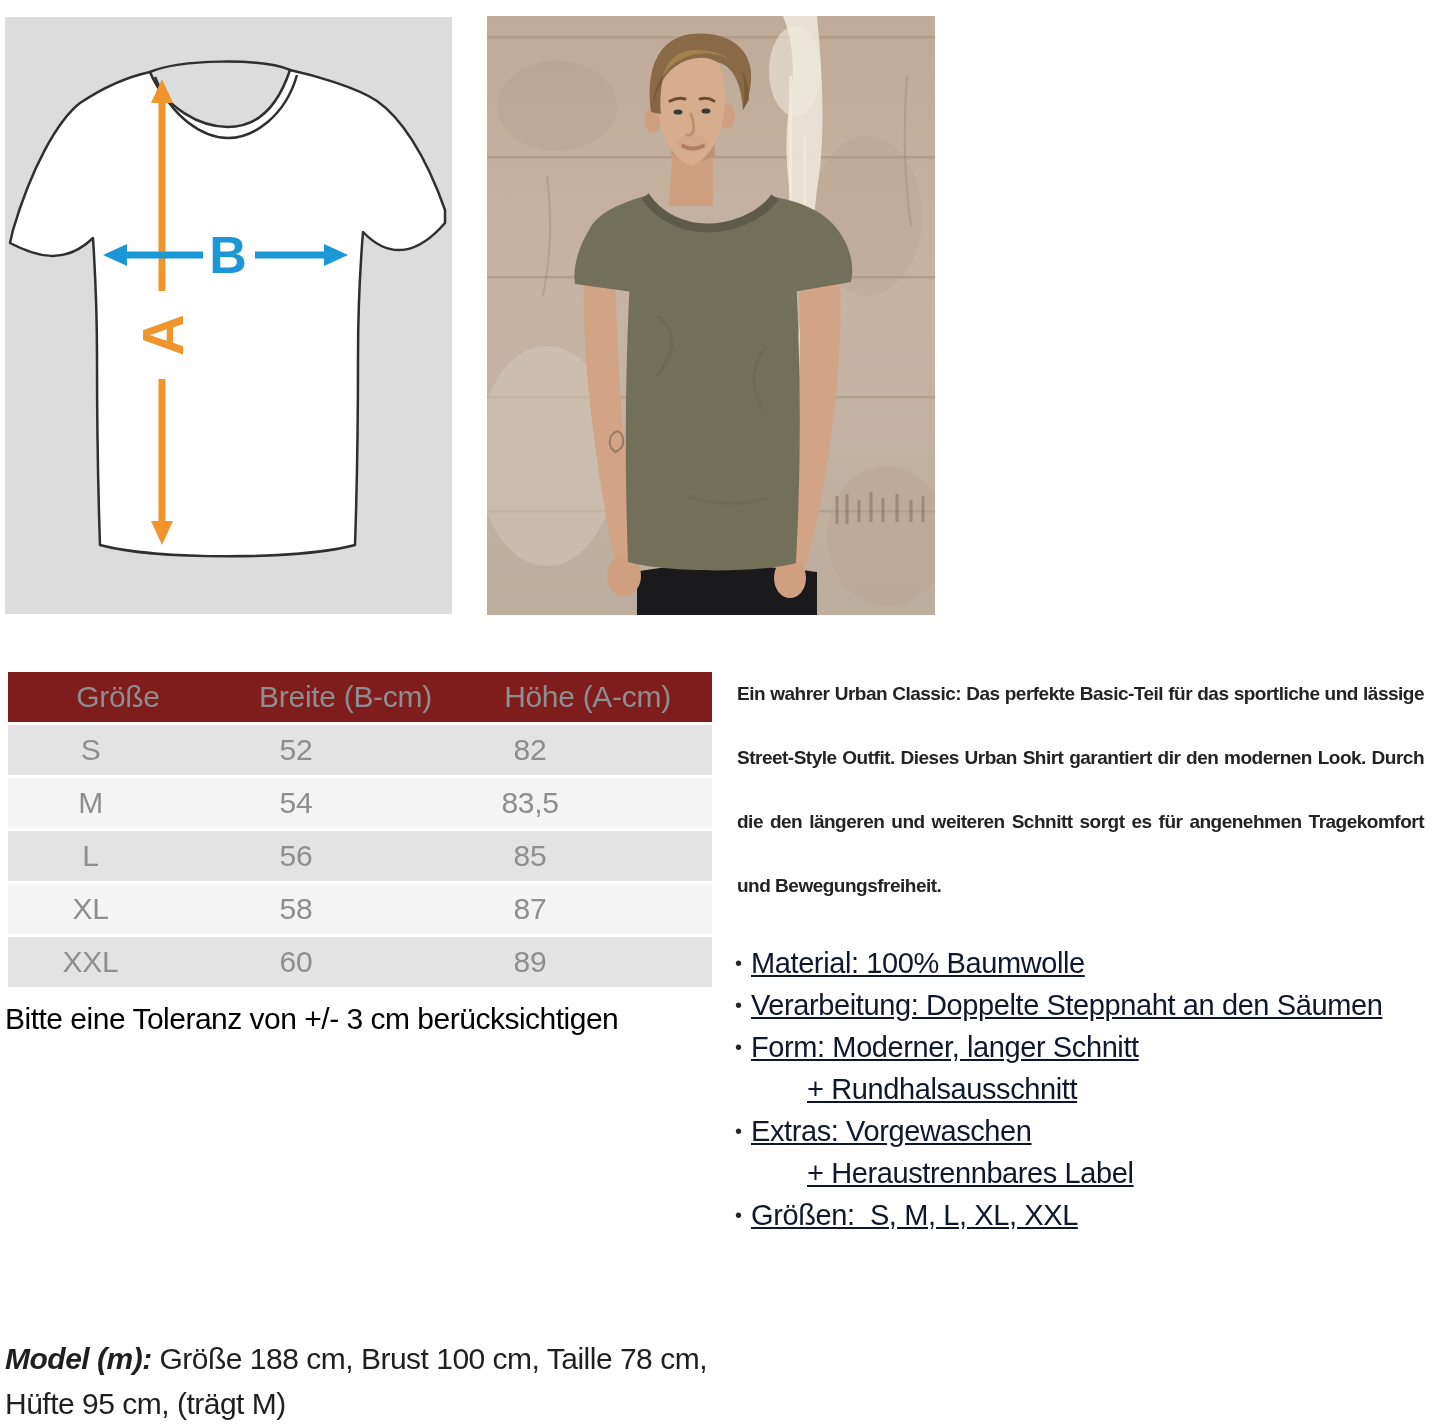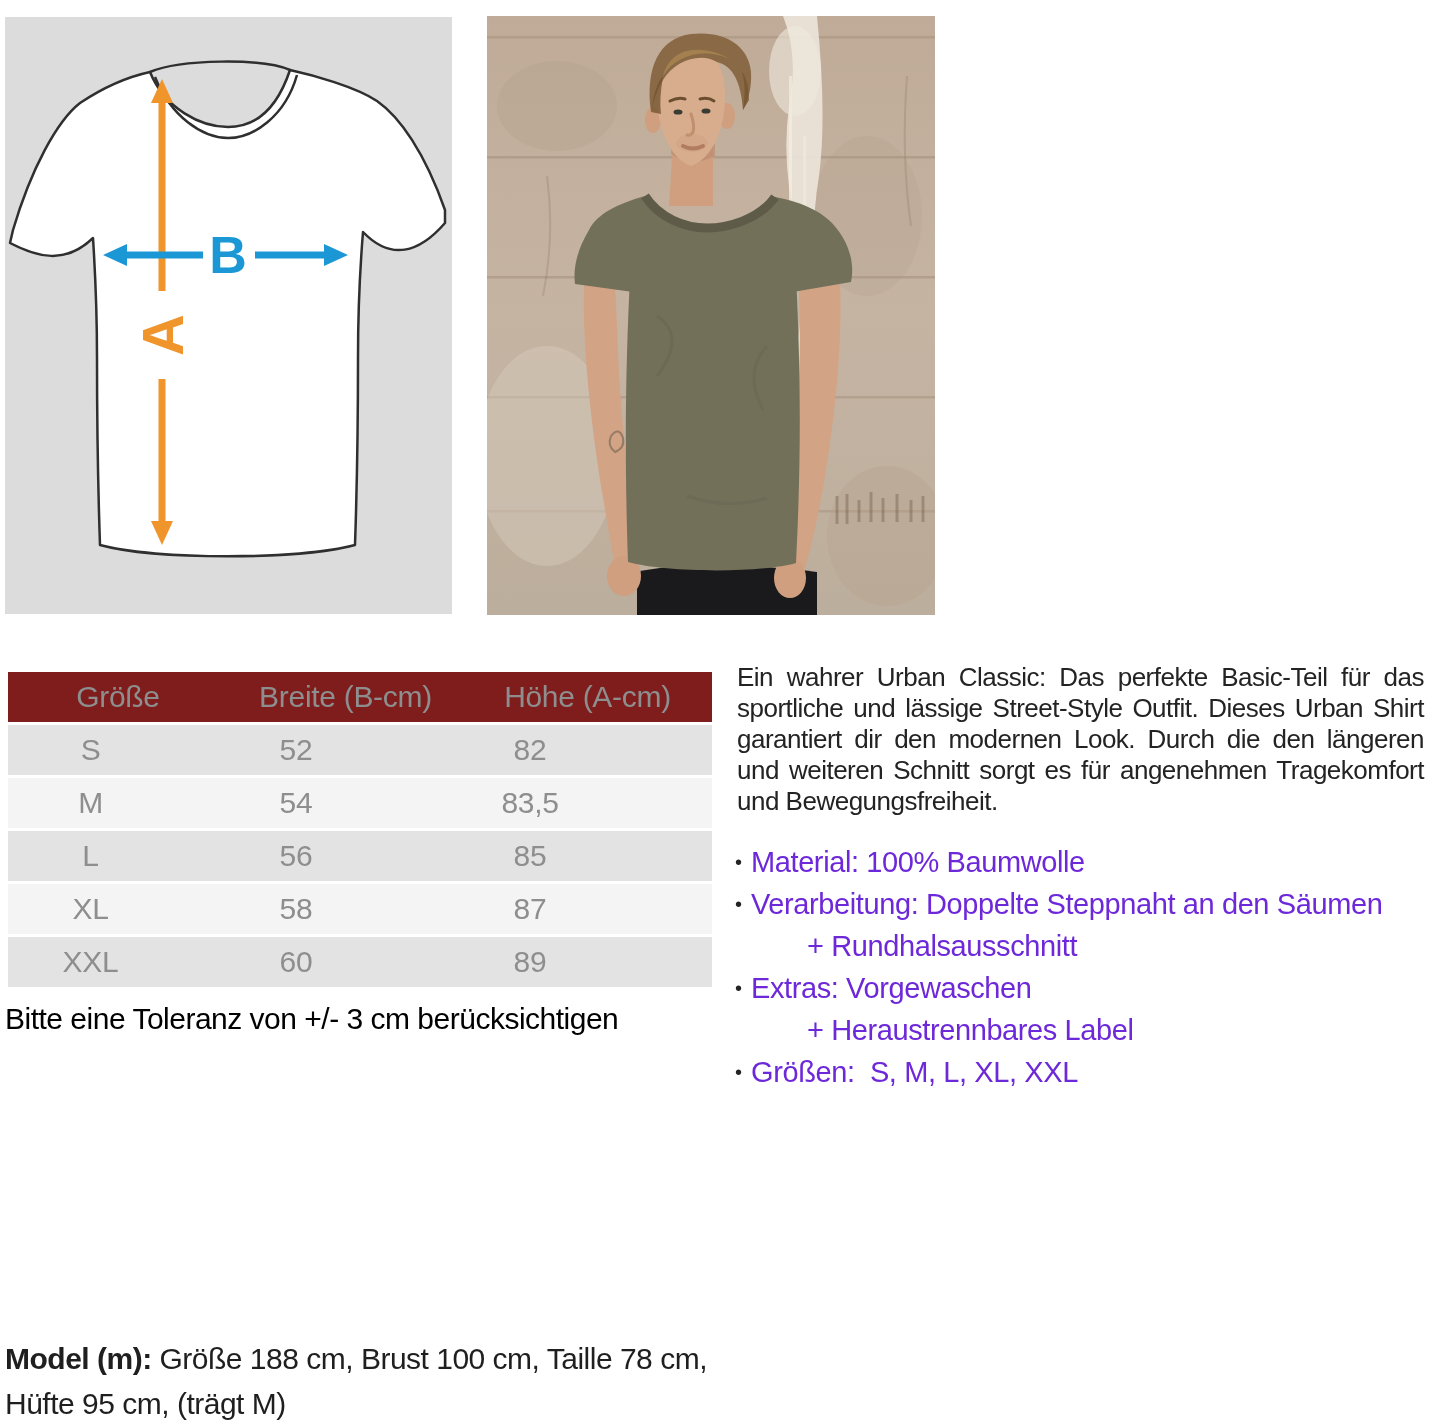--- a/index.html
+++ b/index.html
@@ -23,32 +23,32 @@
   table.size-table tr.row-dark td{background:#e3e3e3;}
   table.size-table tr.row-light td{background:#f4f4f4;}
   table.size-table td:nth-child(1){padding-right:56px;}
   table.size-table td:nth-child(2){padding-right:100px;}
   table.size-table td:nth-child(3){padding-right:116px;}
 
   .tolerance{position:absolute;left:5px;top:1002px;font-size:30px;letter-spacing:-0.5px;color:#000000;}
 
   
   .right-col{position:absolute;left:737px;top:662px;width:687px;}
-  .description{margin:0;font-size:26px;line-height:31px;letter-spacing:-0.5px;
-      text-align:justify;color:#232323;}
+  .description{margin:0;font-size:19px;line-height:64px;letter-spacing:-0.5px;
+      text-align:justify;color:#232323;font-weight:bold;}
   ul.features{margin:24px 0 0 0;padding:0;list-style:none;font-size:29px;line-height:42px;
-      letter-spacing:-0.4px;color:#6d28d9;}
+      letter-spacing:-0.4px;color:#0f172a;text-decoration:underline;}
   ul.features li{position:relative;padding-left:14px;}
   ul.features li.bulleted::before{content:"•";position:absolute;left:-2px;top:0;
       font-size:20px;line-height:42px;color:#232323;}
   ul.features li.indented{padding-left:70px;}
 
   .model-info{position:absolute;left:5px;top:1336px;width:745px;font-size:30px;
       line-height:45px;letter-spacing:-0.5px;color:#1f1f1f;}
-  .model-info b{letter-spacing:-0.5px;}
+  .model-info b{letter-spacing:-0.5px;font-style:italic;}
 </style>
 </head>
 <body>
 
 <div class="page">
 
   <div class="diagram-box">
     <svg viewBox="0 0 447 597">
 
       <g fill="#ffffff" stroke="#2f2f2f" stroke-width="2.5" stroke-linejoin="round">
@@ -241,20 +241,21 @@
     </tbody>
   </table>
 
   <div class="tolerance">Bitte eine Toleranz von +/- 3 cm berücksichtigen</div>
 
   <div class="right-col">
     <p class="description">Ein wahrer Urban Classic: Das perfekte Basic-Teil für das sportliche und lässige Street-Style Outfit. Dieses Urban Shirt garantiert dir den modernen Look. Durch die den längeren und weiteren Schnitt sorgt es für angenehmen Tragekomfort und Bewegungsfreiheit.</p>
     <ul class="features">
       <li class="bulleted">Material: 100% Baumwolle</li>
       <li class="bulleted">Verarbeitung: Doppelte Steppnaht an den Säumen</li>
+      <li class="bulleted">Form: Moderner, langer Schnitt</li>
       <li class="indented">+ Rundhalsausschnitt</li>
       <li class="bulleted">Extras: Vorgewaschen</li>
       <li class="indented">+ Heraustrennbares Label</li>
       <li class="bulleted">Größen: &nbsp;S, M, L, XL, XXL</li>
     </ul>
   </div>
 
   <div class="model-info"><b>Model (m):</b><span> Größe 188 cm, Brust 100 cm, Taille 78 cm, Hüfte 95 cm, (trägt M)</span>
   </div>
 

